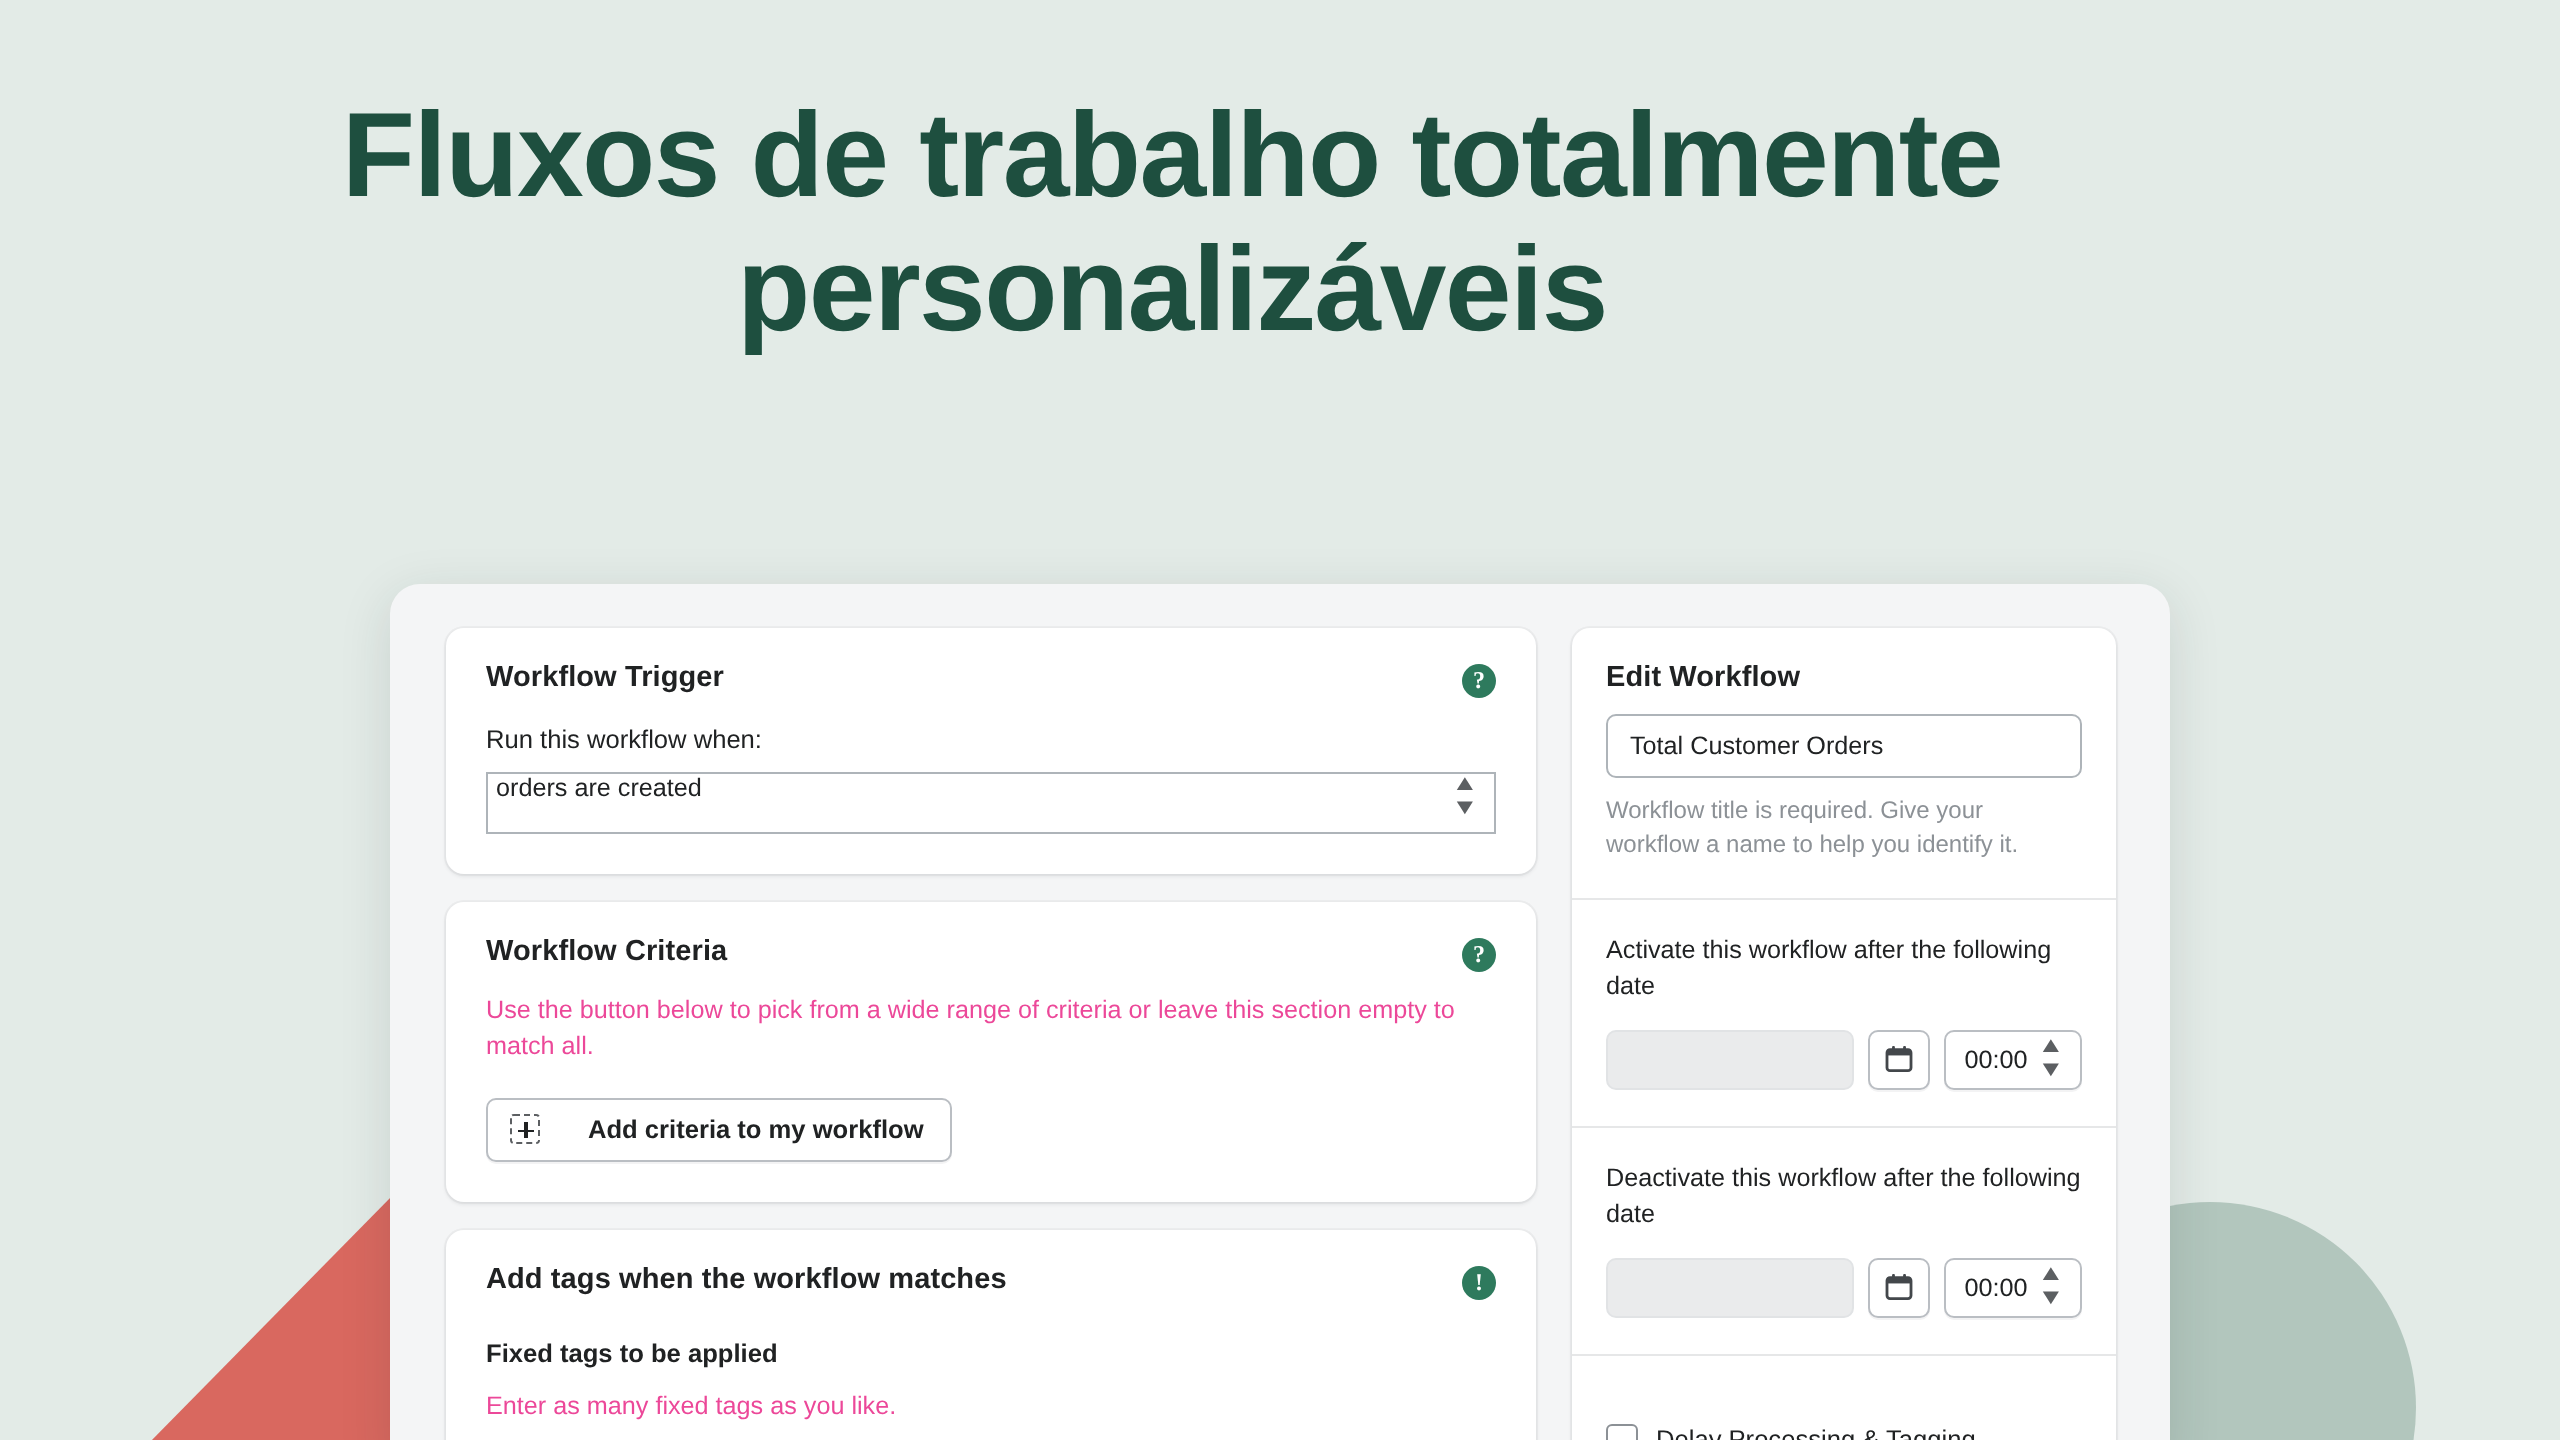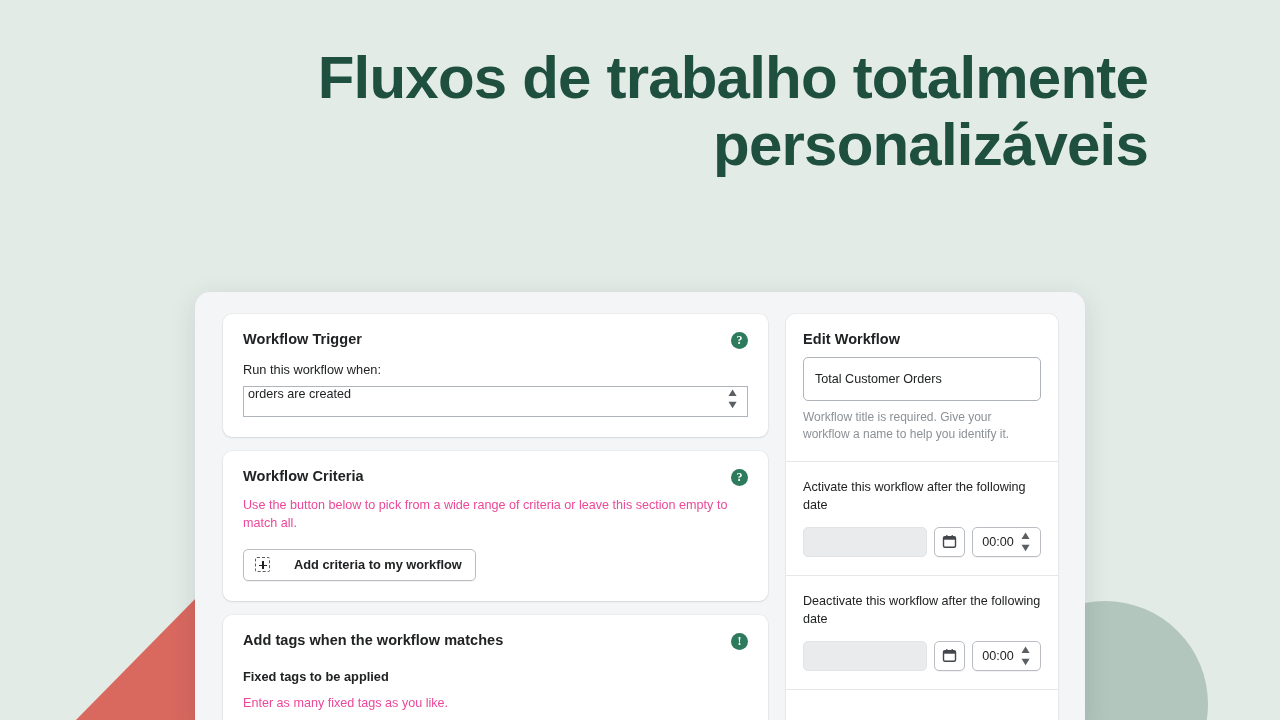--- a/index.html
+++ b/index.html
@@ -41,23 +41,23 @@
     width: 206px;
     height: 206px;
     border-radius: 50%;
     background: #b2c6bd;
   }
 
   
   #hero {
     position: absolute;
     top: 0;
-    left: 0;
+    left: 12px;
     width: 1148px;
-    text-align: right;
+    text-align: center;
     z-index: 2;
   }
 
   #hero-title {
     margin-top: 44px;
     font-size: 60px;
     line-height: 1.12;
     font-weight: 700;
     color: #1e4f3f;
     letter-spacing: -0.8px;
@@ -226,21 +226,21 @@
   }
 
   .panel-section {
     padding: 17px 17px 18px 17px;
     border-bottom: 1px solid #e6e7e8;
   }
   .panel-section:last-child { border-bottom: none; }
 
   .text-input {
     margin-top: 10px;
-    height: 44px;
+    height: 32px;
     width: 100%;
     border: 1px solid #aeb4b9;
     border-radius: 5px;
     background: #ffffff;
     display: flex;
     align-items: center;
     padding: 0 11px;
     font-size: 12.6px;
     color: #202223;
   }

